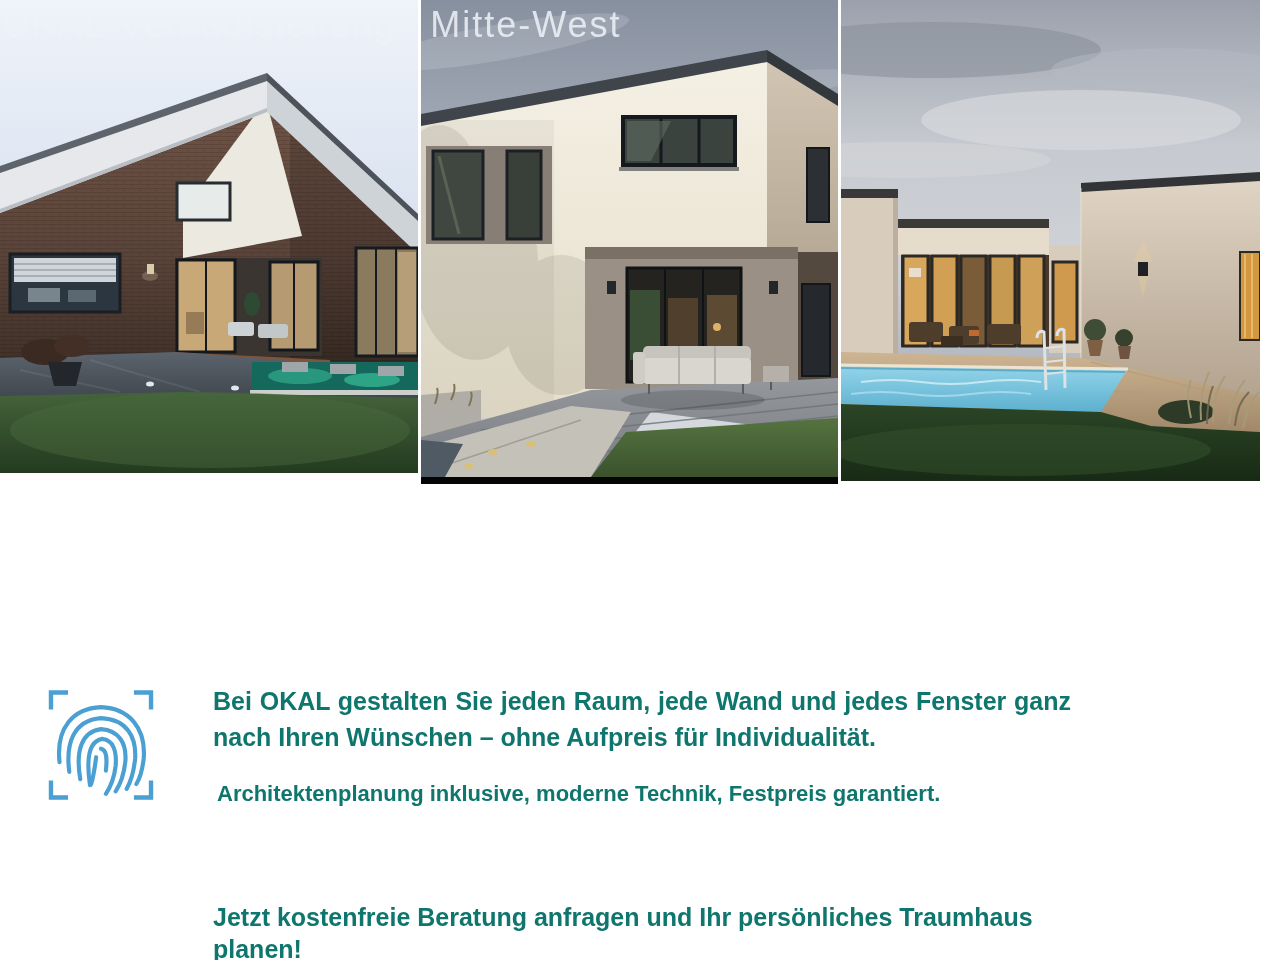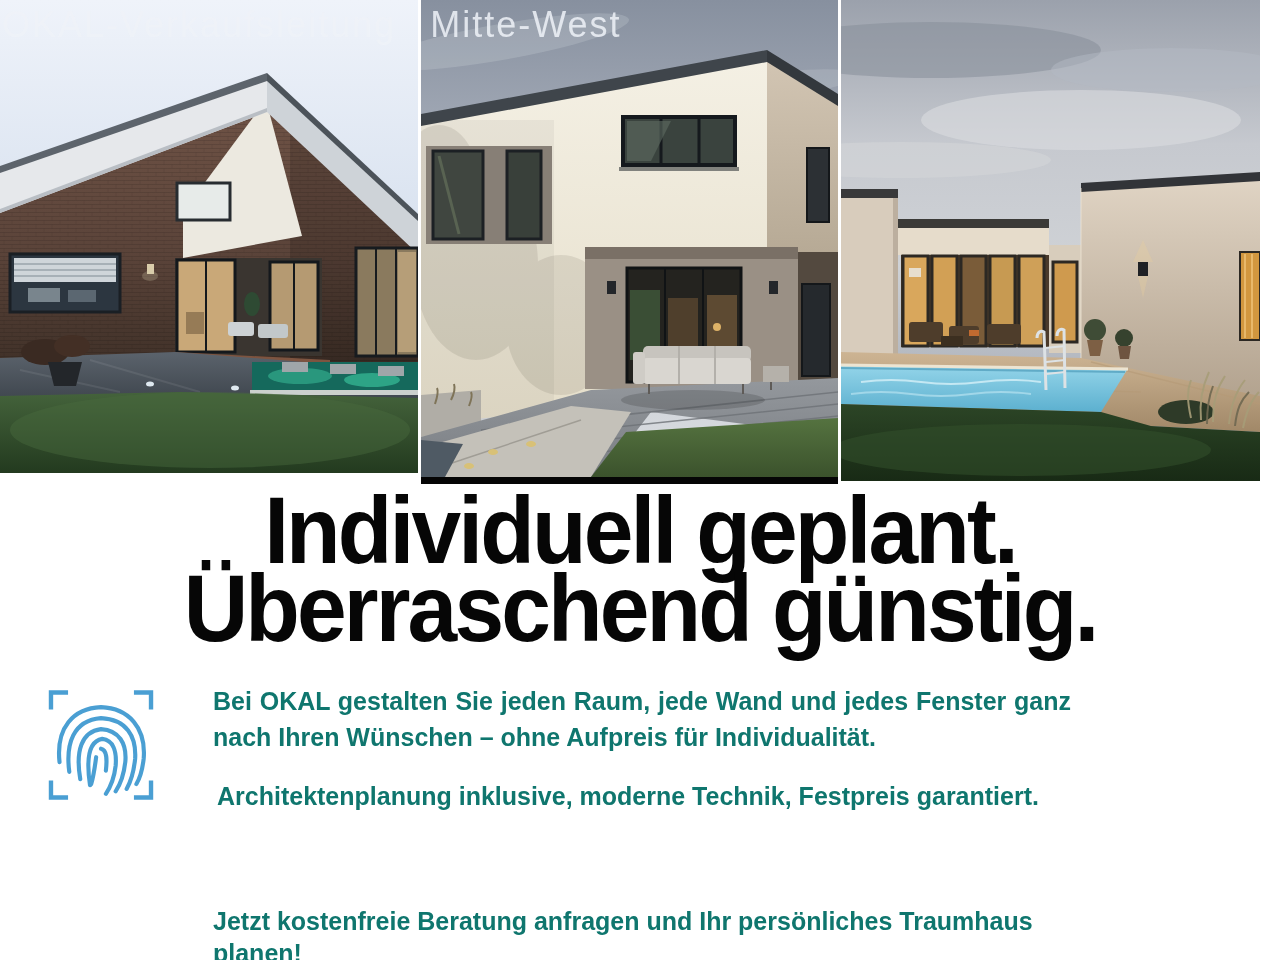--- a/index.html
+++ b/index.html
@@ -22,21 +22,21 @@
   
   .headline{
     position:absolute;top:492px;left:0;width:1280px;margin:0;text-align:center;
     color:#060606;font-weight:bold;font-size:94px;line-height:0.83;letter-spacing:-3px;
   }
   .headline .hl{display:block;transform:scaleX(0.95);}
   
   .fingerprint{position:absolute;left:40px;top:681px;width:122px;height:128px;}
   .textcol{position:absolute;left:213px;top:684px;width:858px;color:#0f766e;}
   .p-lead{margin:0;font-size:25px;font-weight:bold;line-height:1.42;text-align:justify;}
-  .p-sub{margin:25px 0 0 4px;font-size:25px;font-weight:bold;line-height:1.3;}
+  .p-sub{margin:25px 0 0 4px;font-size:22px;font-weight:bold;line-height:1.3;}
   .p-cta{margin:92px 0 0 0;font-size:25px;font-weight:bold;line-height:1.3;}
   .cta-underline{margin-top:10px;width:846px;height:7px;border-radius:3px;background:#35a9dc;}
 </style>
 </head>
 <body>
 
 <div class="page">
 
   <div class="photo-strip">
 
@@ -329,24 +329,20 @@
         <g stroke="#6f6851" stroke-width="2" fill="none" opacity="0.9">
           <path d="M366,424 C366,406 368,396 372,386"></path>
           <path d="M394,426 C396,408 400,400 408,392"></path>
         </g>
       </svg>
     </figure>
 
     <div class="watermark">OKAL-Verkaufsleitung Mitte-West</div>
   </div>
 
-  <h1 class="headline">
-    <span class="hl">Individuell geplant.</span>
-    <span class="hl">Überraschend günstig.</span>
-  </h1>
 
   <div class="fingerprint">
     <svg width="122" height="128" viewBox="0 0 100 104">
 
       <g stroke="#4a9fd3" stroke-width="3.6" fill="none">
         <path d="M9,23 V9 H23"></path>
         <path d="M77,9 H91 V23"></path>
         <path d="M9,81 V95 H23"></path>
         <path d="M77,95 H91 V81"></path>
       </g>

